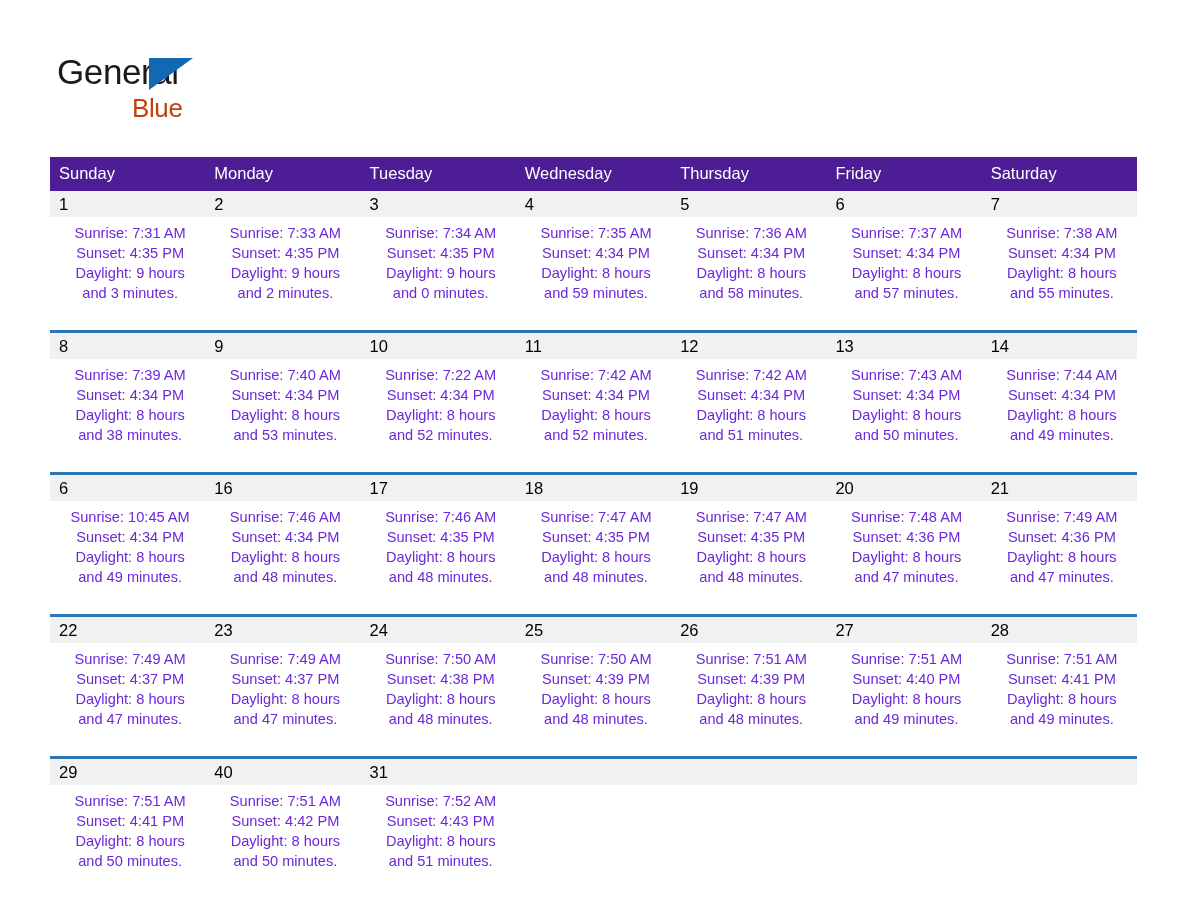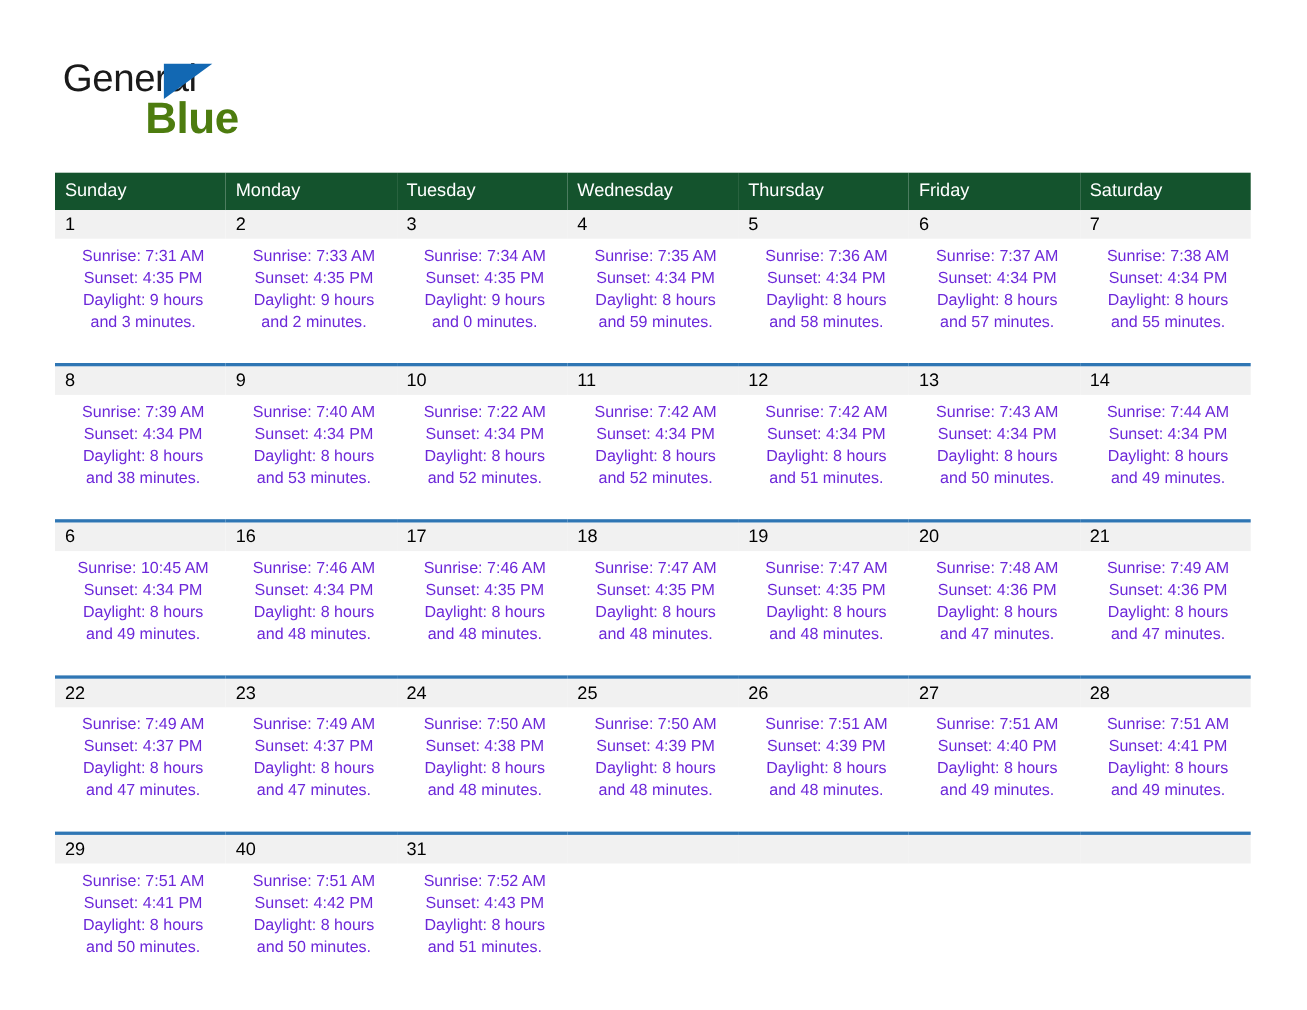--- a/index.html
+++ b/index.html
@@ -54,25 +54,25 @@
     top: 6px;
     width: 0;
     height: 0;
     border-left: 44px solid #1268b3;
     border-bottom: 32px solid transparent;
   }
   .logo-blue {
     position: absolute;
     left: 75px;
     top: 36px;
-    font-size: 40px;
+    font-size: 26px;
     line-height: 40px;
     letter-spacing: -0.4px;
-    color: #4d7c0f;
-    font-weight: 700;
+    color: #c2410c;
+    font-weight: 400;
   }
 
   .title-block {
     position: absolute;
     right: 52px;
     top: 48px;
     text-align: right;
   }
   .month-title {
     font-size: 43px;
@@ -95,21 +95,21 @@
     position: absolute;
     left: 50px;
     top: 157px;
     width: 1087px;
     border-collapse: collapse;
     table-layout: fixed;
   }
   .calendar col { width: 155.28px; }
 
   .calendar thead th {
-    background: #14532d;
+    background: #4c1d95;
     color: #ffffff;
     font-size: 16.5px;
     font-weight: 400;
     text-align: left;
     padding: 6px 0 7px 9px;
     height: 21px;
     vertical-align: middle;
     white-space: nowrap;
   }
 

